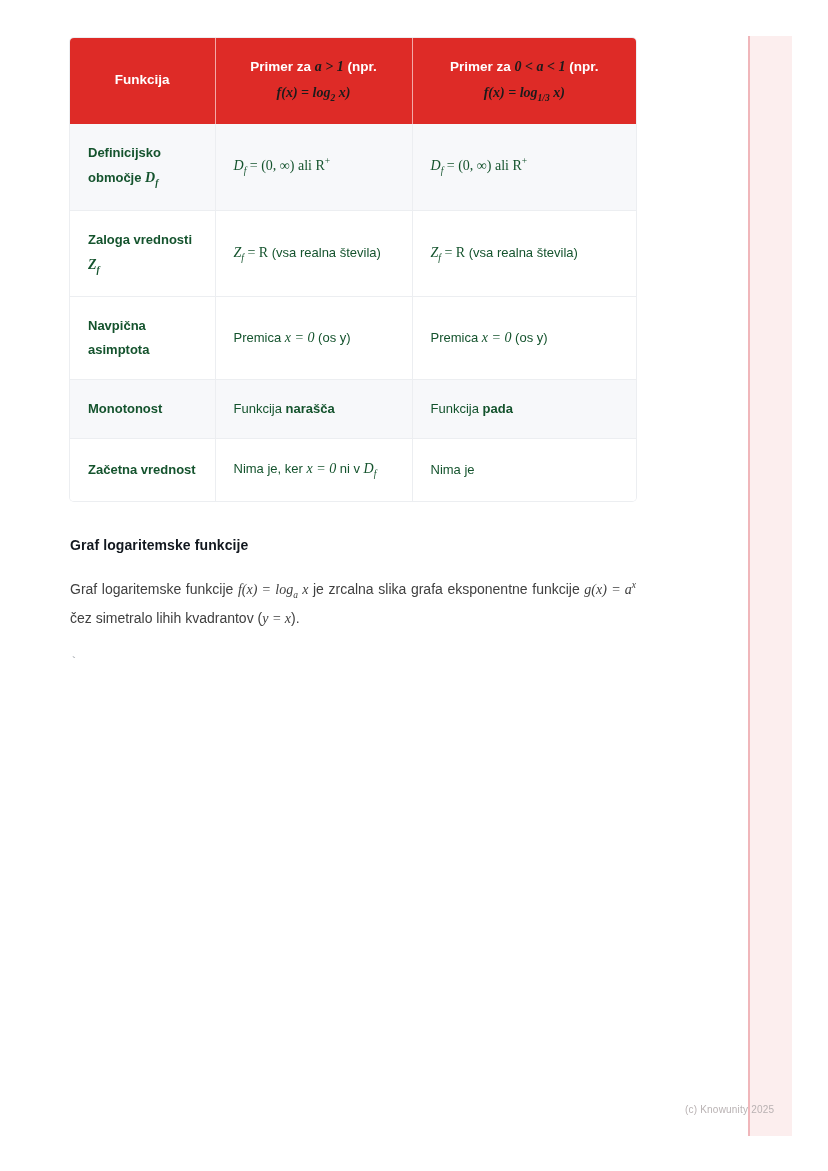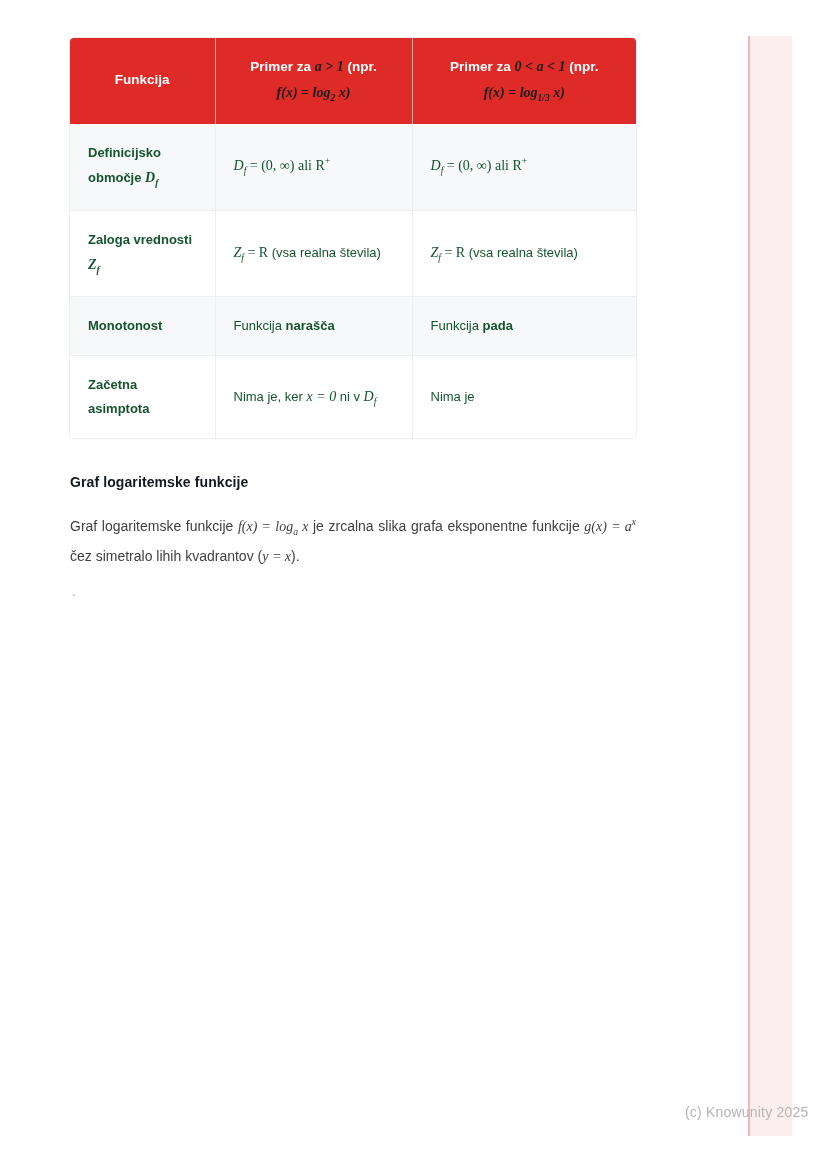--- a/index.html
+++ b/index.html
@@ -124,21 +124,21 @@
     color: #9aa1a8;
     margin: 22px 0 0 0;
     font-family: "Liberation Mono", monospace;
   }
 
   
   #footer-credit {
     position: absolute;
     left: 685px;
     top: 1104px;
-    font-size: 14px;
+    font-size: 10px;
     color: #b9b2b3;
     letter-spacing: 0.2px;
     white-space: nowrap;
   }
 </style>
 </head>
 <body>
 
 <div id="pink-strip"></div>
 
@@ -185,36 +185,47 @@
         </td>
         <td>
           <span class="m"><i>Z</i><sub>f</sub> </span><span class="mu">= R</span> (vsa realna števila)
         </td>
         <td>
           <span class="m"><i>Z</i><sub>f</sub> </span><span class="mu">= R</span> (vsa realna števila)
         </td>
       </tr>
 
 
+      <tr class="even">
+        <td class="prop-label">
+          <span>Navpična asimptota</span>
+        </td>
+        <td>
+          Premica <span class="m"><i>x</i> = 0</span> (os y)
+        </td>
+        <td>
+          Premica <span class="m"><i>x</i> = 0</span> (os y)
+        </td>
+      </tr>
 
       <tr class="odd">
         <td class="prop-label">
           <span>Monotonost</span>
         </td>
         <td>
           Funkcija <b>narašča</b>
         </td>
         <td>
           Funkcija <b>pada</b>
         </td>
       </tr>
 
       <tr class="even">
         <td class="prop-label">
-          <span>Začetna asimptota</span>
+          <span>Začetna vrednost</span>
         </td>
         <td>
           Nima je, ker <span class="m"><i>x</i> = 0</span> ni v <span class="m"><i>D</i><sub>f</sub></span>
         </td>
         <td>
           <span>Nima je</span>
         </td>
       </tr>
 
     </tbody>

